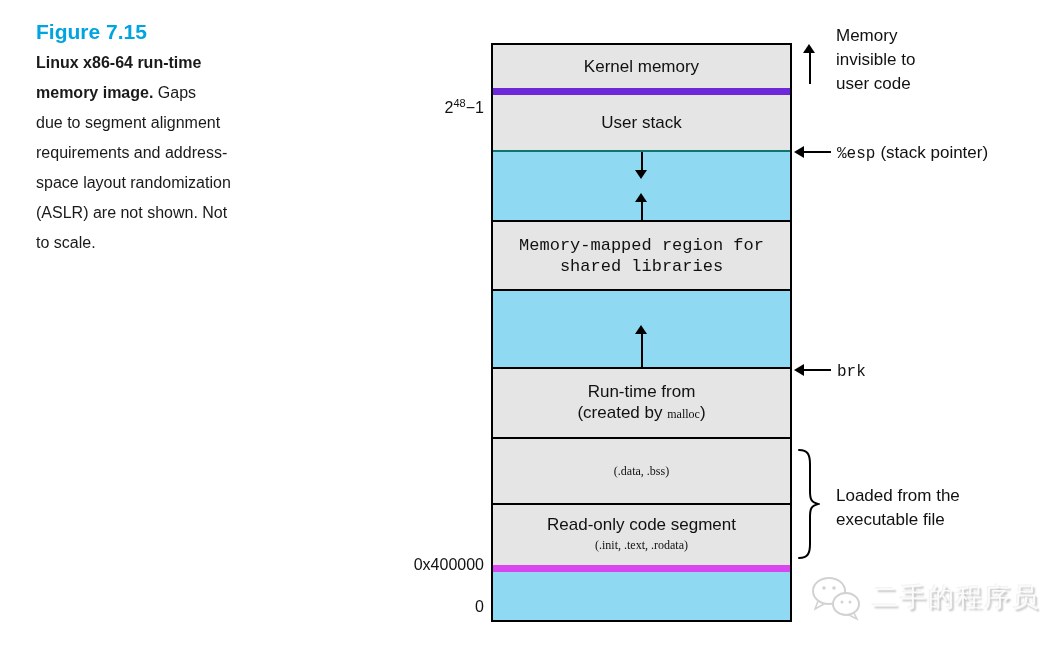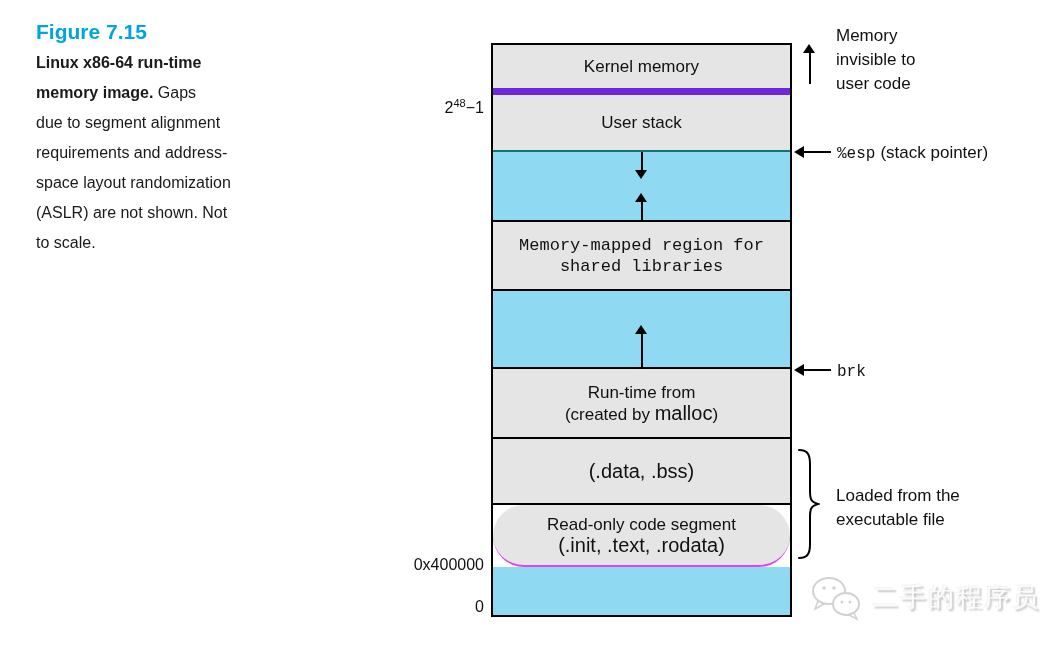--- a/index.html
+++ b/index.html
@@ -9,31 +9,31 @@
   
   .caption{position:absolute;left:36px;top:20px;width:310px;}
   .fig-label{color:#00a4e0;font-weight:bold;font-size:21px;margin:0 0 4px 0;}
   .cap-line{font-size:16px;line-height:30px;white-space:nowrap;}
   .cap-line b{font-weight:bold;}
 
   
   .membox{position:absolute;left:491px;top:43px;width:301px;border:2px solid #000;box-sizing:border-box;background:#fff;}
   .seg{position:relative;display:flex;flex-direction:column;align-items:center;justify-content:center;
        font-size:17px;line-height:21px;text-align:center;color:#111;}
-  .seg .mono{font-family:Liberation Sans, sans-serif;font-size:20px;text-align:right;}
+  .seg .mono{font-family:Liberation Serif, serif;font-size:12px;text-align:right;}
   .gray{background:#e5e5e5;}
   .blue{background:#8fd9f2;}
   .seg-kernel{height:43px;border-bottom:7px solid #6d28d9;}
   .seg-stack{height:55px;border-bottom:2px solid #0f766e;}
   .seg-gap1{height:68px;border-bottom:2px solid #000;}
   .seg-mmap{height:67px;border-bottom:2px solid #000;font-family:Liberation Mono, monospace;}
   .seg-gap2{height:76px;border-bottom:2px solid #000;}
   .seg-heap{height:68px;border-bottom:2px solid #000;}
   .seg-rw{height:64px;border-bottom:2px solid #000;}
-  .seg-ro{height:60px;border-bottom:2px solid #d946ef;border-radius:31px;}
+  .seg-ro{height:60px;border-bottom:7px solid #d946ef;}
   .seg-bottom{height:48px;}
 
   
   .varrow{position:absolute;width:14px;left:50%;margin-left:-7px;}
   .varrow .shaft{position:absolute;left:6px;width:2px;background:#000;}
   .varrow.down .shaft{top:0;bottom:8px;}
   .varrow.down .head{position:absolute;bottom:0;left:0;width:0;height:0;
       border-left:6px solid transparent;border-right:6px solid transparent;border-top:9px solid #000;}
   .varrow.up .shaft{bottom:0;top:8px;}
   .varrow.up .head{position:absolute;top:0;left:0;width:0;height:0;

